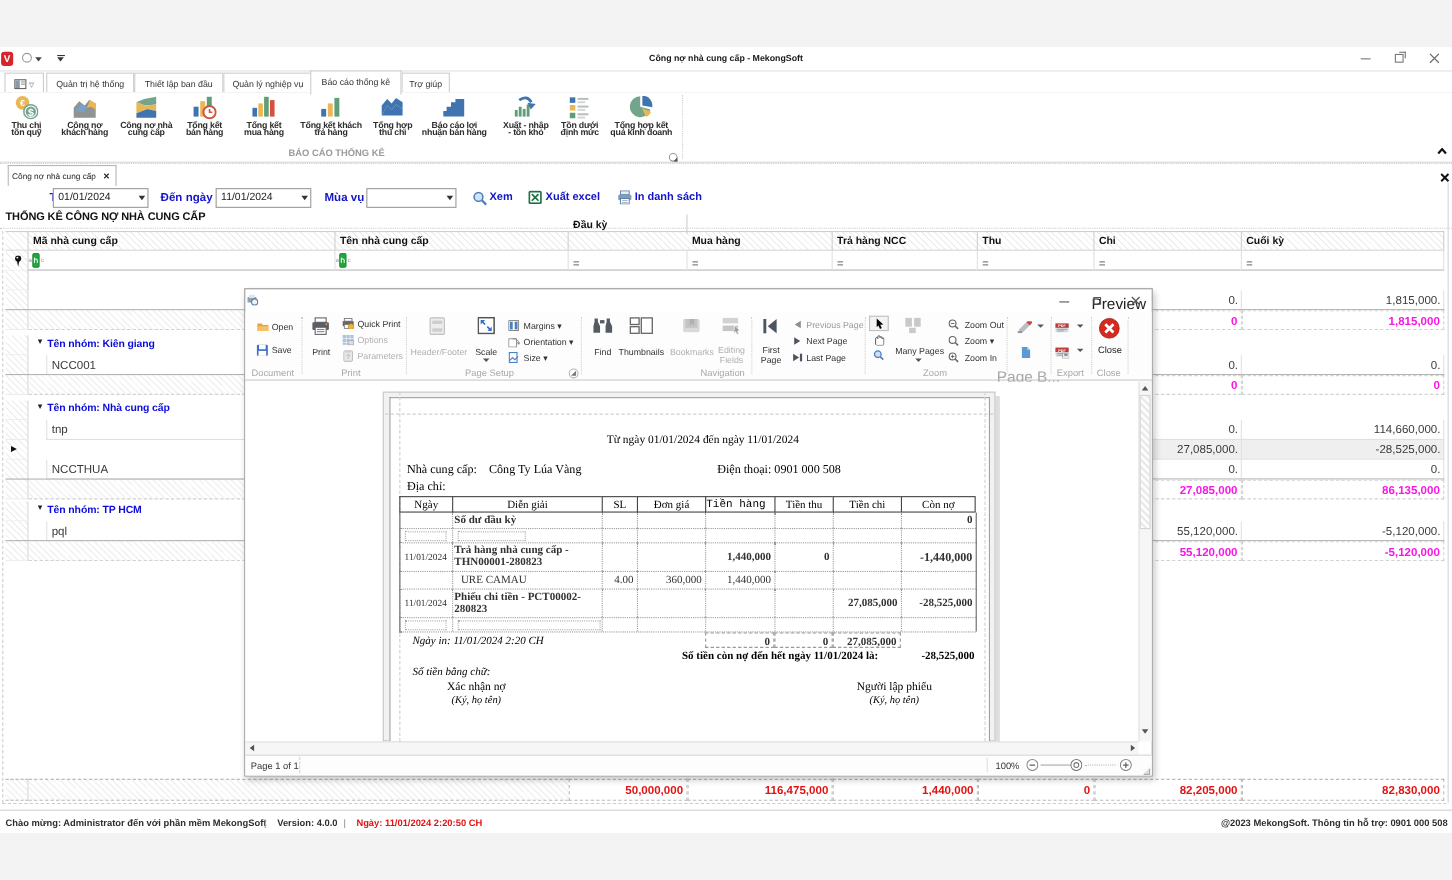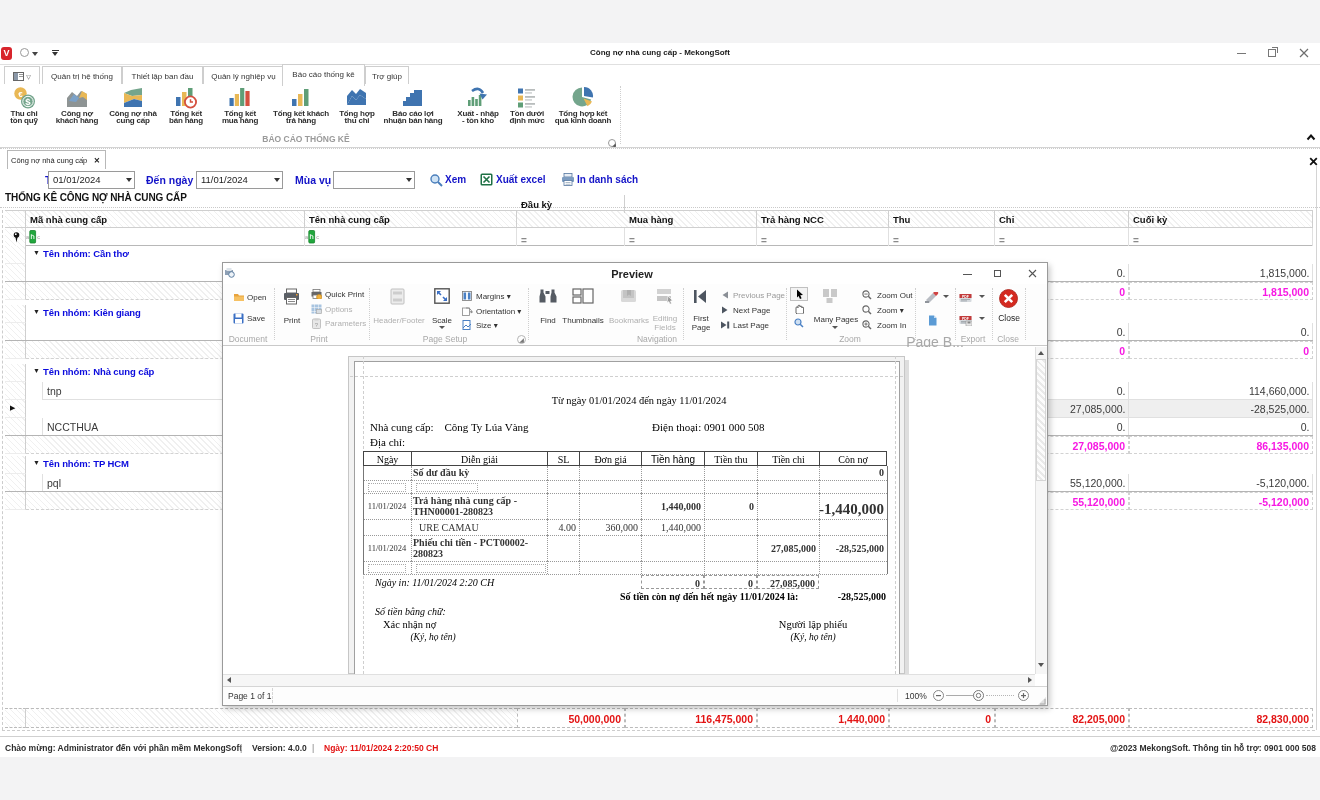--- a/index.html
+++ b/index.html
@@ -285,24 +285,20 @@
         <text x="11.2" y="8.5" font-size="5.5" fill="#999">c</text>
       </svg>
     </div>
 <div class="cell" style="left:517px;top:228px;width:108px;height:18px;border-right:1px solid #e0e0e0;padding:2px 0 0 4px;"><span style="color:#8a8a8a;font-size:10px;font-weight:bold;">=</span></div>
 <div class="cell" style="left:625px;top:228px;width:132px;height:18px;border-right:1px solid #e0e0e0;padding:2px 0 0 4px;"><span style="color:#8a8a8a;font-size:10px;font-weight:bold;">=</span></div>
 <div class="cell" style="left:757px;top:228px;width:132px;height:18px;border-right:1px solid #e0e0e0;padding:2px 0 0 4px;"><span style="color:#8a8a8a;font-size:10px;font-weight:bold;">=</span></div>
 <div class="cell" style="left:889px;top:228px;width:106px;height:18px;border-right:1px solid #e0e0e0;padding:2px 0 0 4px;"><span style="color:#8a8a8a;font-size:10px;font-weight:bold;">=</span></div>
 <div class="cell" style="left:995px;top:228px;width:134px;height:18px;border-right:1px solid #e0e0e0;padding:2px 0 0 4px;"><span style="color:#8a8a8a;font-size:10px;font-weight:bold;">=</span></div>
 <div class="cell" style="left:1129px;top:228px;width:184px;height:18px;border-right:1px solid #e0e0e0;padding:2px 0 0 4px;"><span style="color:#8a8a8a;font-size:10px;font-weight:bold;">=</span></div>
 <div class="cell" style="left:5px;top:246px;width:21px;height:18px;background:repeating-linear-gradient(45deg,#ffffff 0 3px,#f0f0f0 3px 4.2px);border-right:1px solid #cfcfcf;border-bottom:1px solid #ededed;"></div>
-<div class="cell" style="left:26px;top:246px;width:1287px;height:18px;background:#fff;">
-      <span style="position:absolute;left:7px;top:3px;color:#222;font-size:7px;">▼</span>
-      <span style="position:absolute;left:17px;top:2px;font-weight:bold;font-size:9.5px;letter-spacing:-0.1px;color:#0b0bdd;">Tên nhóm: Cần thơ</span>
-    </div>
 <div class="cell" style="left:5px;top:264px;width:21px;height:18px;background:repeating-linear-gradient(45deg,#ffffff 0 3px,#f0f0f0 3px 4.2px);border-right:1px solid #cfcfcf;border-bottom:1px solid #ededed;"></div>
 <div class="cell" style="left:26px;top:264px;width:16px;height:18px;background:#fff;"></div>
 <div class="cell" style="left:305px;top:264px;width:212px;height:18px;background:#fff;border-right:1px solid #e0e0e0;border-bottom:1px solid #e0e0e0;"></div>
 <div class="cell" style="left:517px;top:264px;width:108px;height:18px;background:#fff;border-right:1px solid #e0e0e0;border-bottom:1px solid #e0e0e0;"></div>
 <div class="cell" style="left:625px;top:264px;width:132px;height:18px;background:#fff;border-right:1px solid #e0e0e0;border-bottom:1px solid #e0e0e0;"></div>
 <div class="cell" style="left:757px;top:264px;width:132px;height:18px;background:#fff;border-right:1px solid #e0e0e0;border-bottom:1px solid #e0e0e0;"></div>
 <div class="cell" style="left:889px;top:264px;width:106px;height:18px;background:#fff;border-right:1px solid #e0e0e0;border-bottom:1px solid #e0e0e0;"></div>
 <div class="cell" style="left:995px;top:264px;width:134px;height:18px;background:#fff;border-right:1px solid #e0e0e0;border-bottom:1px solid #e0e0e0;font-size:10.5px;color:#3a3a3a;text-align:right;padding:3px 2.5px 0 0;">0.</div>
 <div class="cell" style="left:1129px;top:264px;width:184px;height:18px;background:#fff;border-right:1px solid #e0e0e0;border-bottom:1px solid #e0e0e0;font-size:10.5px;color:#3a3a3a;text-align:right;padding:3px 2.5px 0 0;">1,815,000.</div>
 <div class="cell" style="left:5px;top:282px;width:21px;height:18px;background:repeating-linear-gradient(45deg,#ffffff 0 3px,#f0f0f0 3px 4.2px);border-right:1px solid #cfcfcf;border-bottom:1px solid #ededed;"></div>
@@ -314,20 +310,21 @@
 <div class="cell" style="left:889px;top:282px;width:106px;height:18px;background:#fff;border:1px dashed #d2d2d2;font-weight:bold;font-size:10.5px;color:#f718e3;text-align:right;padding:3px 3px 0 0;"></div>
 <div class="cell" style="left:995px;top:282px;width:134px;height:18px;background:#fff;border:1px dashed #d2d2d2;font-weight:bold;font-size:10.5px;color:#f718e3;text-align:right;padding:3px 3px 0 0;">0</div>
 <div class="cell" style="left:1129px;top:282px;width:184px;height:18px;background:#fff;border:1px dashed #d2d2d2;font-weight:bold;font-size:10.5px;color:#f718e3;text-align:right;padding:3px 3px 0 0;">1,815,000</div>
 <div class="cell" style="left:5px;top:305px;width:21px;height:18px;background:repeating-linear-gradient(45deg,#ffffff 0 3px,#f0f0f0 3px 4.2px);border-right:1px solid #cfcfcf;border-bottom:1px solid #ededed;"></div>
 <div class="cell" style="left:26px;top:305px;width:1287px;height:18px;background:#fff;">
       <span style="position:absolute;left:7px;top:3px;color:#222;font-size:7px;">▼</span>
       <span style="position:absolute;left:17px;top:2px;font-weight:bold;font-size:9.5px;letter-spacing:-0.1px;color:#0b0bdd;">Tên nhóm: Kiên giang</span>
     </div>
 <div class="cell" style="left:5px;top:323px;width:21px;height:18px;background:repeating-linear-gradient(45deg,#ffffff 0 3px,#f0f0f0 3px 4.2px);border-right:1px solid #cfcfcf;border-bottom:1px solid #ededed;"></div>
 <div class="cell" style="left:26px;top:323px;width:16px;height:18px;background:#fff;"></div>
+<div class="cell" style="left:42px;top:323px;width:263px;height:18px;background:#fff;border:1px solid #e0e0e0;border-top:0;font-size:10.5px;color:#3a3a3a;padding:3px 0 0 4px;">NCC001</div>
 <div class="cell" style="left:305px;top:323px;width:212px;height:18px;background:#fff;border-right:1px solid #e0e0e0;border-bottom:1px solid #e0e0e0;"></div>
 <div class="cell" style="left:517px;top:323px;width:108px;height:18px;background:#fff;border-right:1px solid #e0e0e0;border-bottom:1px solid #e0e0e0;"></div>
 <div class="cell" style="left:625px;top:323px;width:132px;height:18px;background:#fff;border-right:1px solid #e0e0e0;border-bottom:1px solid #e0e0e0;"></div>
 <div class="cell" style="left:757px;top:323px;width:132px;height:18px;background:#fff;border-right:1px solid #e0e0e0;border-bottom:1px solid #e0e0e0;"></div>
 <div class="cell" style="left:889px;top:323px;width:106px;height:18px;background:#fff;border-right:1px solid #e0e0e0;border-bottom:1px solid #e0e0e0;"></div>
 <div class="cell" style="left:995px;top:323px;width:134px;height:18px;background:#fff;border-right:1px solid #e0e0e0;border-bottom:1px solid #e0e0e0;font-size:10.5px;color:#3a3a3a;text-align:right;padding:3px 2.5px 0 0;">0.</div>
 <div class="cell" style="left:1129px;top:323px;width:184px;height:18px;background:#fff;border-right:1px solid #e0e0e0;border-bottom:1px solid #e0e0e0;font-size:10.5px;color:#3a3a3a;text-align:right;padding:3px 2.5px 0 0;">0.</div>
 <div class="cell" style="left:5px;top:341px;width:21px;height:18px;background:repeating-linear-gradient(45deg,#ffffff 0 3px,#f0f0f0 3px 4.2px);border-right:1px solid #cfcfcf;border-bottom:1px solid #ededed;"></div>
 <div class="cell" style="left:26px;top:341px;width:491px;height:18px;background:repeating-linear-gradient(45deg,#ffffff 0 3px,#f0f0f0 3px 4.2px);border-bottom:1px dashed #d2d2d2;"></div>
 <div class="cell" style="left:5px;top:340px;width:1308px;height:1px;background:#b4b4b4;"></div>
@@ -429,21 +426,21 @@
 
 <div id="pv" style="position:absolute;left:0;top:0;width:1320px;height:800px;">
 <div class="" style="position:absolute;left:222px;top:262px;width:826px;height:444px;background:#fff;border:1px solid #9a9a9a;box-shadow:2px 3px 6px rgba(0,0,0,0.22);"></div>
 <div class="" style="position:absolute;left:224px;top:267px;width:11px;height:11px;">
       <svg width="11" height="11">
         <rect x="1" y="3" width="8" height="5" fill="#8ea0b5"></rect>
         <rect x="2.5" y="1" width="5" height="3" fill="#dde4ea"></rect>
         <circle cx="7.5" cy="7.5" r="2.8" fill="#eef3f8" stroke="#5b7da0" stroke-width="1"></circle>
       </svg>
     </div>
-<div class="" style="position:absolute;left:222px;top:268px;width:820px;text-align:center;font-size:11px;font-weight:bold;color:#222;">Preview</div>
+<div class="" style="position:absolute;left:222px;top:268px;width:820px;text-align:right;font-size:14px;font-weight:normal;color:#222;">Preview</div>
 <div class="" style="position:absolute;left:963px;top:274px;width:9px;height:1px;background:#555;"></div>
 <div class="" style="position:absolute;left:994px;top:270px;width:7px;height:7px;border:1px solid #555;"></div>
 <div class="" style="position:absolute;left:1028px;top:269px;width:9px;height:9px;">
       <svg width="9" height="9">
         <path d="M1 1 L8 8 M8 1 L1 8" stroke="#555" stroke-width="1.1"></path>
       </svg>
     </div>
 <div class="" style="position:absolute;left:223px;top:284px;width:824px;height:62px;background:#fdfdfd;border-bottom:1px solid #c9c9c9;"></div>
 <div class="" style="position:absolute;left:274px;top:288px;width:1px;height:52px;border-left:1px dotted #cfcfcf;"></div>
 <div class="" style="position:absolute;left:369px;top:288px;width:1px;height:52px;border-left:1px dotted #cfcfcf;"></div>
@@ -763,21 +760,21 @@
 <div class="" style="position:absolute;left:895px;top:356px;width:1px;height:318px;border-left:1px dashed #cfcfcf;"></div>
 <div class="" style="position:absolute;left:350px;top:376px;width:553px;height:1px;border-top:1px dashed #cfcfcf;"></div>
 <div class="" style="position:absolute;left:489px;top:395px;width:300px;text-align:center;font-family:'Liberation Serif',serif;font-size:10.4px;color:#000;">Từ ngày 01/01/2024 đến ngày 11/01/2024</div>
 <div class="" style="position:absolute;left:370px;top:421px;font-family:'Liberation Serif',serif;font-size:11px;color:#000;">Nhà cung cấp:&nbsp;&nbsp;&nbsp; Công Ty Lúa Vàng</div>
 <div class="" style="position:absolute;left:652px;top:421px;font-family:'Liberation Serif',serif;font-size:11px;color:#000;">Điện thoại: 0901 000 508</div>
 <div class="" style="position:absolute;left:370px;top:436px;font-family:'Liberation Serif',serif;font-size:11px;color:#000;">Địa chỉ:</div>
 <div style="position:absolute;left:363px;top:451px;width:48px;height:15px;font-family:'Liberation Serif',serif;border:1px solid #444;border-right:0;text-align:center;font-size:10px;color:#000;padding-top:1.5px;">Ngày</div>
 <div style="position:absolute;left:411px;top:451px;width:136px;height:15px;font-family:'Liberation Serif',serif;border:1px solid #444;border-right:0;text-align:center;font-size:10px;color:#000;padding-top:1.5px;">Diễn giải</div>
 <div style="position:absolute;left:547px;top:451px;width:32px;height:15px;font-family:'Liberation Serif',serif;border:1px solid #444;border-right:0;text-align:center;font-size:10px;color:#000;padding-top:1.5px;">SL</div>
 <div style="position:absolute;left:579px;top:451px;width:62px;height:15px;font-family:'Liberation Serif',serif;border:1px solid #444;border-right:0;text-align:center;font-size:10px;color:#000;padding-top:1.5px;">Đơn giá</div>
-<div style="position:absolute;left:641px;top:451px;width:63px;height:15px;font-family:Liberation Sans, sans-serif;border:1px solid #444;border-right:0;text-align:center;font-size:10px;color:#000;padding-top:1.5px;">Tiền hàng</div>
+<div style="position:absolute;left:641px;top:451px;width:63px;height:15px;font-family:Liberation Mono, monospace;border:1px solid #444;border-right:0;text-align:left;font-size:10px;color:#000;padding-top:1.5px;">Tiền hàng</div>
 <div style="position:absolute;left:704px;top:451px;width:53px;height:15px;font-family:'Liberation Serif',serif;border:1px solid #444;border-right:0;text-align:center;font-size:10px;color:#000;padding-top:1.5px;">Tiền thu</div>
 <div style="position:absolute;left:757px;top:451px;width:62px;height:15px;font-family:'Liberation Serif',serif;border:1px solid #444;border-right:0;text-align:center;font-size:10px;color:#000;padding-top:1.5px;">Tiền chi</div>
 <div style="position:absolute;left:819px;top:451px;width:68px;height:15px;font-family:'Liberation Serif',serif;border:1px solid #444;border-right:0;text-align:center;font-size:10px;color:#000;padding-top:1.5px;border-right:1px solid #444;">Còn nợ</div>
 <div style="position:absolute;left:363px;top:466px;width:1px;height:14px;border-left:1px dotted #999;"></div>
 <div style="position:absolute;left:411px;top:466px;width:1px;height:14px;border-left:1px dotted #999;"></div>
 <div style="position:absolute;left:547px;top:466px;width:1px;height:14px;border-left:1px dotted #999;"></div>
 <div style="position:absolute;left:579px;top:466px;width:1px;height:14px;border-left:1px dotted #999;"></div>
 <div style="position:absolute;left:641px;top:466px;width:1px;height:14px;border-left:1px dotted #999;"></div>
 <div style="position:absolute;left:704px;top:466px;width:1px;height:14px;border-left:1px dotted #999;"></div>
 <div style="position:absolute;left:757px;top:466px;width:1px;height:14px;border-left:1px dotted #999;"></div>
@@ -805,21 +802,21 @@
 <div style="position:absolute;left:641px;top:493px;width:1px;height:26px;border-left:1px dotted #999;"></div>
 <div style="position:absolute;left:704px;top:493px;width:1px;height:26px;border-left:1px dotted #999;"></div>
 <div style="position:absolute;left:757px;top:493px;width:1px;height:26px;border-left:1px dotted #999;"></div>
 <div style="position:absolute;left:819px;top:493px;width:1px;height:26px;border-left:1px dotted #999;"></div>
 <div style="position:absolute;left:887px;top:493px;width:1px;height:26px;border-left:1px dotted #999;"></div>
 <div style="position:absolute;left:363px;top:519px;width:524px;height:1px;border-top:1px dotted #999;"></div>
 <div style="position:absolute;left:363px;top:493px;width:48px;height:26px;font-family:'Liberation Serif',serif;font-size:8.5px;text-align:center;padding-top:8px;">11/01/2024</div>
 <div style="position:absolute;left:411px;top:493px;width:136px;height:26px;font-family:'Liberation Serif',serif;font-weight:bold;font-size:10px;line-height:11px;padding:2px 0 0 2px;">Trả hàng nhà cung cấp - THN00001-280823</div>
 <div style="position:absolute;left:641px;top:493px;width:63px;height:26px;font-family:'Liberation Serif',serif;font-weight:bold;font-size:10px;text-align:right;padding:8px 3px 0 0;">1,440,000</div>
 <div style="position:absolute;left:704px;top:493px;width:53px;height:26px;font-family:'Liberation Serif',serif;font-weight:bold;font-size:10px;text-align:right;padding:8px 3px 0 0;">0</div>
-<div style="position:absolute;left:819px;top:493px;width:68px;height:26px;font-family:'Liberation Serif',serif;font-weight:bold;font-size:15px;text-align:right;padding:8px 3px 0 0;">-1,440,000</div>
+<div style="position:absolute;left:819px;top:493px;width:68px;height:26px;font-family:'Liberation Serif',serif;font-weight:bold;font-size:11px;text-align:right;padding:8px 3px 0 0;">-1,440,000</div>
 <div style="position:absolute;left:363px;top:519px;width:1px;height:16px;border-left:1px dotted #999;"></div>
 <div style="position:absolute;left:411px;top:519px;width:1px;height:16px;border-left:1px dotted #999;"></div>
 <div style="position:absolute;left:547px;top:519px;width:1px;height:16px;border-left:1px dotted #999;"></div>
 <div style="position:absolute;left:579px;top:519px;width:1px;height:16px;border-left:1px dotted #999;"></div>
 <div style="position:absolute;left:641px;top:519px;width:1px;height:16px;border-left:1px dotted #999;"></div>
 <div style="position:absolute;left:704px;top:519px;width:1px;height:16px;border-left:1px dotted #999;"></div>
 <div style="position:absolute;left:757px;top:519px;width:1px;height:16px;border-left:1px dotted #999;"></div>
 <div style="position:absolute;left:819px;top:519px;width:1px;height:16px;border-left:1px dotted #999;"></div>
 <div style="position:absolute;left:887px;top:519px;width:1px;height:16px;border-left:1px dotted #999;"></div>
 <div style="position:absolute;left:363px;top:535px;width:524px;height:1px;border-top:1px dotted #999;"></div>
@@ -855,17 +852,17 @@
 <div style="position:absolute;left:416px;top:564px;width:130px;height:9px;border:1px dotted #aaa;"></div>
 <div style="position:absolute;left:363px;top:466px;width:1px;height:108px;border-left:1px solid #777;"></div>
 <div style="position:absolute;left:887px;top:466px;width:1px;height:108px;border-left:1px solid #777;"></div>
 <div style="position:absolute;left:641px;top:575px;width:63px;height:14px;font-family:'Liberation Serif',serif;font-weight:bold;font-size:10px;text-align:right;padding:2px 3px 0 0;border:1px dashed #999;">0</div>
 <div style="position:absolute;left:704px;top:575px;width:53px;height:14px;font-family:'Liberation Serif',serif;font-weight:bold;font-size:10px;text-align:right;padding:2px 3px 0 0;border:1px dashed #999;">0</div>
 <div style="position:absolute;left:757px;top:575px;width:62px;height:14px;font-family:'Liberation Serif',serif;font-weight:bold;font-size:10px;text-align:right;padding:2px 3px 0 0;border:1px dashed #999;">27,085,000</div>
 <div style="position:absolute;left:375px;top:577px;font-family:'Liberation Serif',serif;font-style:italic;font-size:10px;color:#000;">Ngày in: 11/01/2024 2:20 CH</div>
 <div style="position:absolute;left:620px;top:591px;width:200px;font-family:'Liberation Serif',serif;font-weight:bold;font-size:10px;color:#000;">Số tiền còn nợ đến hết ngày 11/01/2024 là:</div>
 <div style="position:absolute;left:806px;top:591px;width:80px;text-align:right;font-family:'Liberation Serif',serif;font-weight:bold;font-size:10px;color:#000;">-28,525,000</div>
 <div style="position:absolute;left:375px;top:606px;font-family:'Liberation Serif',serif;font-style:italic;font-size:10px;color:#000;">Số tiền bằng chữ:</div>
-<div style="position:absolute;left:383px;top:619px;width:100px;text-align:left;font-family:'Liberation Serif',serif;font-size:10.5px;color:#000;">Xác nhận nợ</div>
+<div style="position:absolute;left:383px;top:619px;width:100px;text-align:center;font-family:'Liberation Serif',serif;font-size:10.5px;color:#000;">Xác nhận nợ</div>
 <div style="position:absolute;left:383px;top:632px;width:100px;text-align:center;font-family:'Liberation Serif',serif;font-style:italic;font-size:9.5px;color:#000;">(Ký, họ tên)</div>
 <div style="position:absolute;left:763px;top:619px;width:100px;text-align:center;font-family:'Liberation Serif',serif;font-size:10.5px;color:#000;">Người lập phiếu</div>
 <div style="position:absolute;left:763px;top:632px;width:100px;text-align:center;font-family:'Liberation Serif',serif;font-style:italic;font-size:9.5px;color:#000;">(Ký, họ tên)</div>
 </div>
 
 </body></html>

